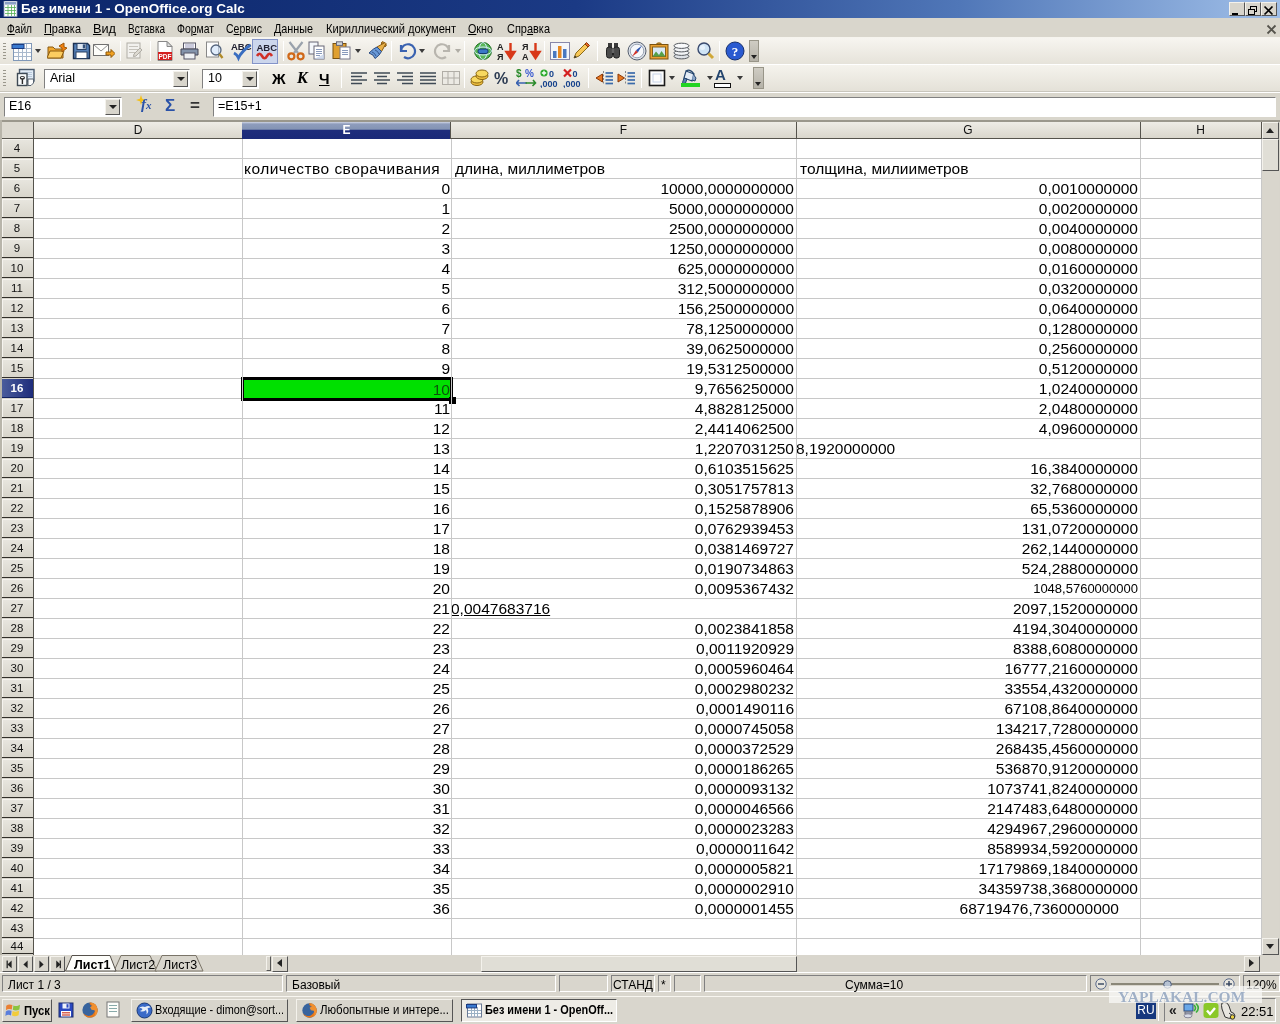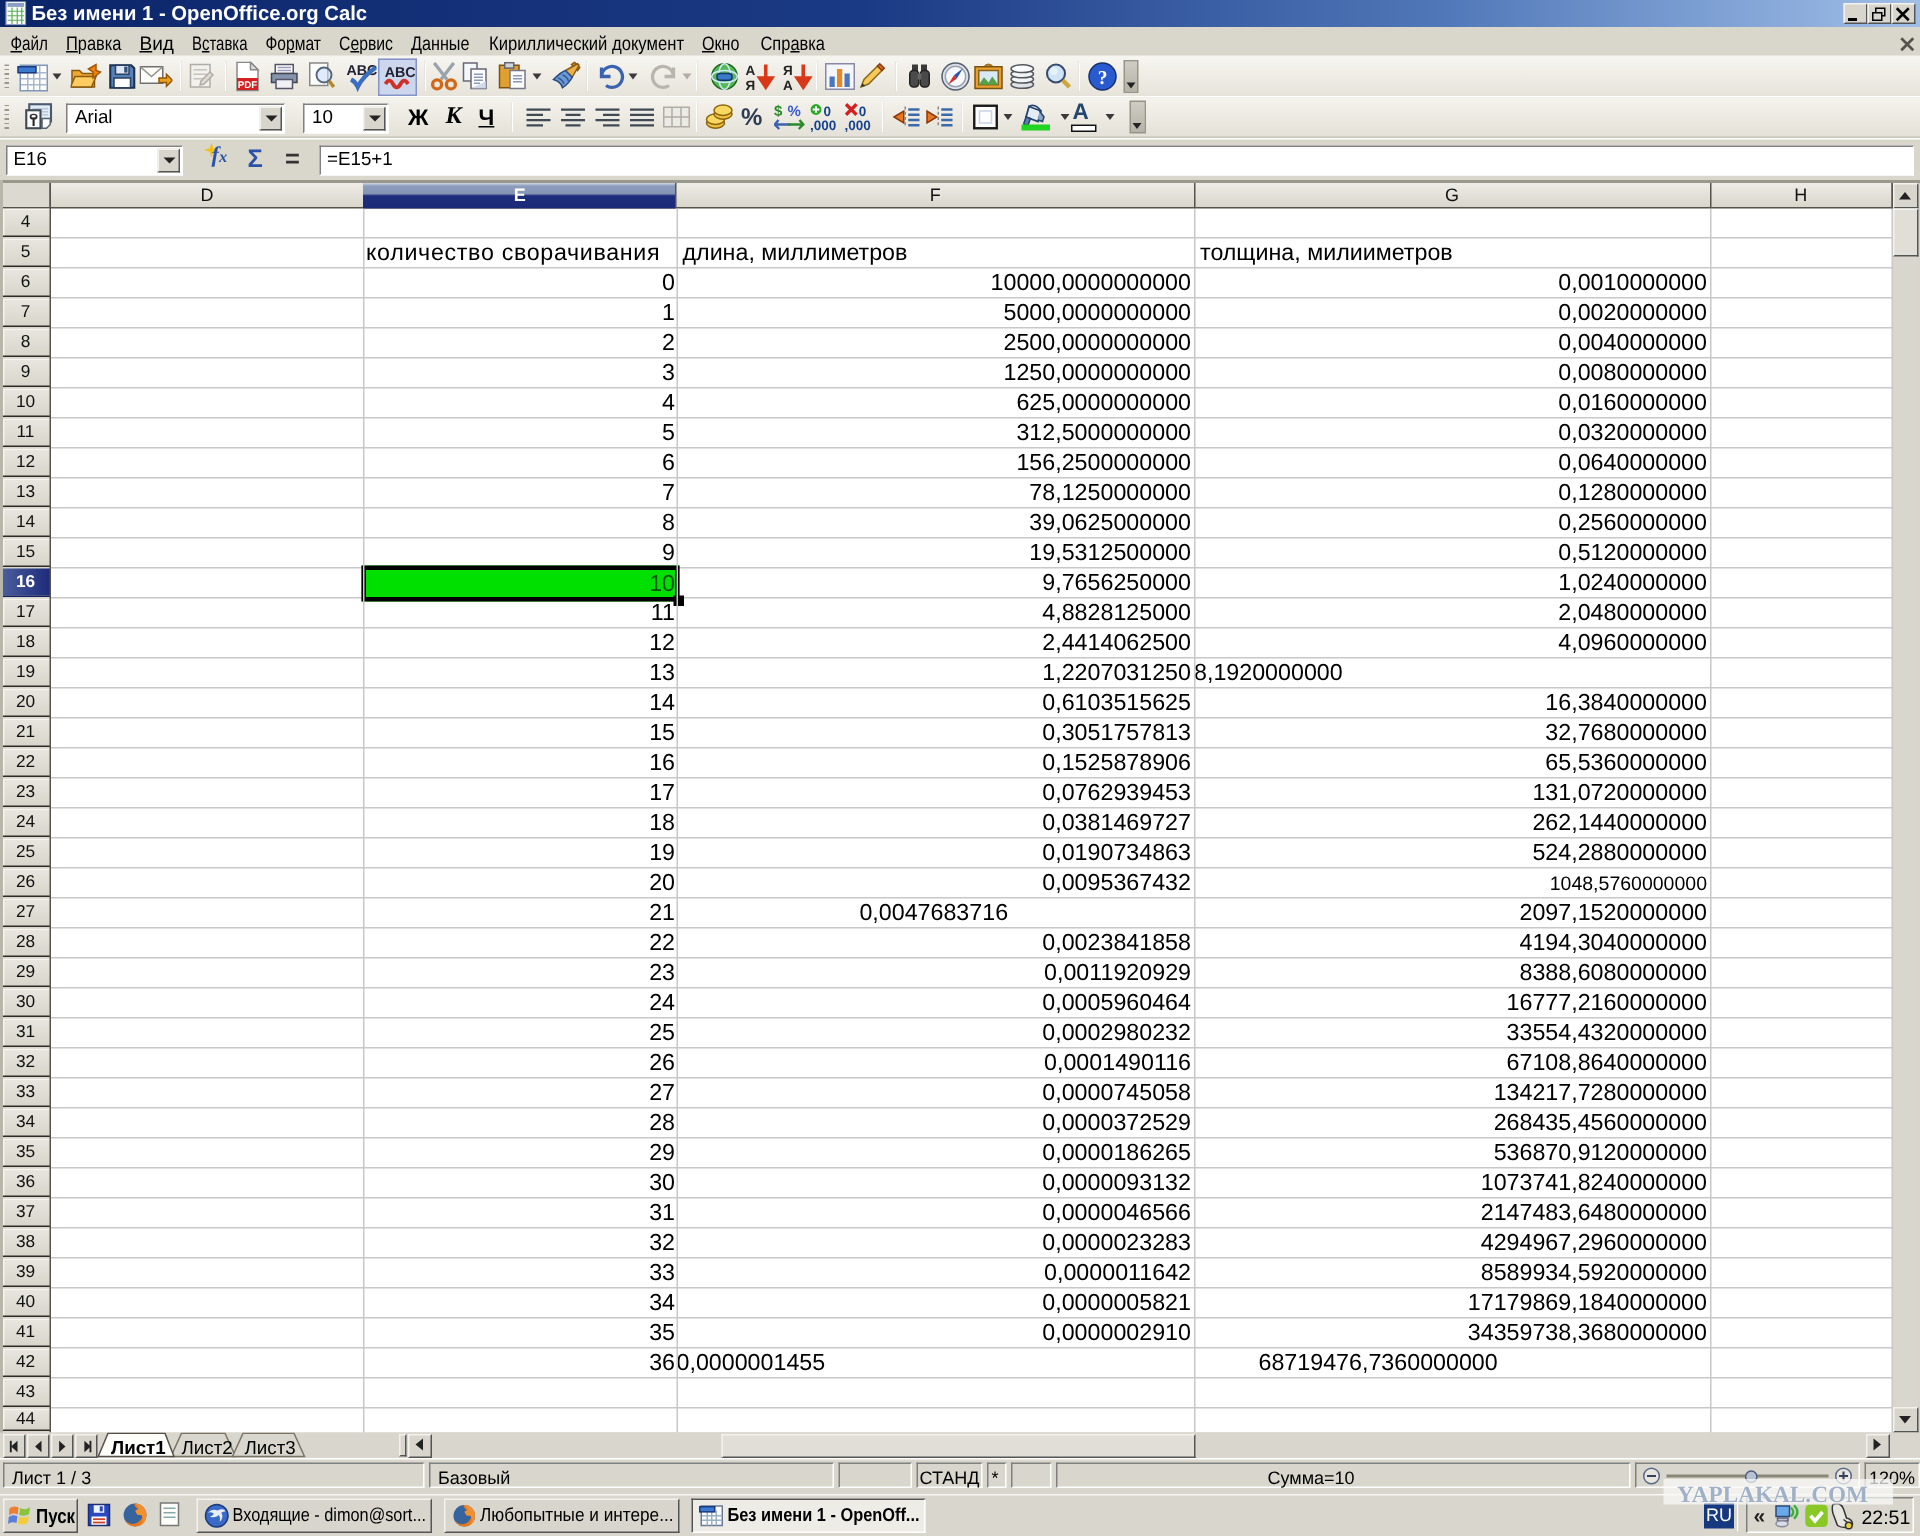--- a/index.html
+++ b/index.html
@@ -523,21 +523,21 @@
 <div class="abs" style="left:2px;top:579px;width:32px;height:19px;background:linear-gradient(180deg,#e8e6df,#d8d5cb);border-bottom:1px solid #2f2d28;box-shadow:inset 1px 1px 0 #f6f4ef;"></div>
 <div class="abs" style="left:2px;top:579px;width:30px;height:19px;line-height:19px;text-align:center;font-size:11.5px;color:#111;">26</div>
 <div class="abs" style="left:34px;top:598px;width:1228px;height:1px;background:#c8c8c8;"></div>
 <div class="abs" style="left:242px;width:208px;text-align:right;top:579px;height:19px;line-height:19px;font-size:15.5px;color:#000;white-space:pre;">20</div>
 <div class="abs" style="left:451px;width:343px;text-align:right;top:579px;height:19px;line-height:19px;font-size:15.5px;color:#000;white-space:pre;">0,0095367432</div>
 <div class="abs" style="left:796px;width:342px;text-align:right;top:579px;height:19px;line-height:19px;font-size:13px;color:#000;white-space:pre;">1048,5760000000</div>
 <div class="abs" style="left:2px;top:599px;width:32px;height:19px;background:linear-gradient(180deg,#e8e6df,#d8d5cb);border-bottom:1px solid #2f2d28;box-shadow:inset 1px 1px 0 #f6f4ef;"></div>
 <div class="abs" style="left:2px;top:599px;width:30px;height:19px;line-height:19px;text-align:center;font-size:11.5px;color:#111;">27</div>
 <div class="abs" style="left:34px;top:618px;width:1228px;height:1px;background:#c8c8c8;"></div>
 <div class="abs" style="left:242px;width:208px;text-align:right;top:599px;height:19px;line-height:19px;font-size:15.5px;color:#000;white-space:pre;">21</div>
-<div class="abs" style="left:451px;width:343px;text-align:center;top:599px;height:19px;line-height:19px;font-size:15.5px;color:#000;white-space:pre;">0,0047683716</div>
+<div class="abs" style="left:451px;width:343px;text-align:left;top:599px;height:19px;line-height:19px;font-size:15.5px;color:#000;white-space:pre;text-decoration:underline;">0,0047683716</div>
 <div class="abs" style="left:796px;width:342px;text-align:right;top:599px;height:19px;line-height:19px;font-size:15.5px;color:#000;white-space:pre;">2097,1520000000</div>
 <div class="abs" style="left:2px;top:619px;width:32px;height:19px;background:linear-gradient(180deg,#e8e6df,#d8d5cb);border-bottom:1px solid #2f2d28;box-shadow:inset 1px 1px 0 #f6f4ef;"></div>
 <div class="abs" style="left:2px;top:619px;width:30px;height:19px;line-height:19px;text-align:center;font-size:11.5px;color:#111;">28</div>
 <div class="abs" style="left:34px;top:638px;width:1228px;height:1px;background:#c8c8c8;"></div>
 <div class="abs" style="left:242px;width:208px;text-align:right;top:619px;height:19px;line-height:19px;font-size:15.5px;color:#000;white-space:pre;">22</div>
 <div class="abs" style="left:451px;width:343px;text-align:right;top:619px;height:19px;line-height:19px;font-size:15.5px;color:#000;white-space:pre;">0,0023841858</div>
 <div class="abs" style="left:796px;width:342px;text-align:right;top:619px;height:19px;line-height:19px;font-size:15.5px;color:#000;white-space:pre;">4194,3040000000</div>
 <div class="abs" style="left:2px;top:639px;width:32px;height:19px;background:linear-gradient(180deg,#e8e6df,#d8d5cb);border-bottom:1px solid #2f2d28;box-shadow:inset 1px 1px 0 #f6f4ef;"></div>
 <div class="abs" style="left:2px;top:639px;width:30px;height:19px;line-height:19px;text-align:center;font-size:11.5px;color:#111;">29</div>
 <div class="abs" style="left:34px;top:658px;width:1228px;height:1px;background:#c8c8c8;"></div>
@@ -613,22 +613,22 @@
 <div class="abs" style="left:2px;top:879px;width:32px;height:19px;background:linear-gradient(180deg,#e8e6df,#d8d5cb);border-bottom:1px solid #2f2d28;box-shadow:inset 1px 1px 0 #f6f4ef;"></div>
 <div class="abs" style="left:2px;top:879px;width:30px;height:19px;line-height:19px;text-align:center;font-size:11.5px;color:#111;">41</div>
 <div class="abs" style="left:34px;top:898px;width:1228px;height:1px;background:#c8c8c8;"></div>
 <div class="abs" style="left:242px;width:208px;text-align:right;top:879px;height:19px;line-height:19px;font-size:15.5px;color:#000;white-space:pre;">35</div>
 <div class="abs" style="left:451px;width:343px;text-align:right;top:879px;height:19px;line-height:19px;font-size:15.5px;color:#000;white-space:pre;">0,0000002910</div>
 <div class="abs" style="left:796px;width:342px;text-align:right;top:879px;height:19px;line-height:19px;font-size:15.5px;color:#000;white-space:pre;">34359738,3680000000</div>
 <div class="abs" style="left:2px;top:899px;width:32px;height:19px;background:linear-gradient(180deg,#e8e6df,#d8d5cb);border-bottom:1px solid #2f2d28;box-shadow:inset 1px 1px 0 #f6f4ef;"></div>
 <div class="abs" style="left:2px;top:899px;width:30px;height:19px;line-height:19px;text-align:center;font-size:11.5px;color:#111;">42</div>
 <div class="abs" style="left:34px;top:918px;width:1228px;height:1px;background:#c8c8c8;"></div>
 <div class="abs" style="left:242px;width:208px;text-align:right;top:899px;height:19px;line-height:19px;font-size:15.5px;color:#000;white-space:pre;">36</div>
-<div class="abs" style="left:451px;width:343px;top:899px;height:19px;line-height:19px;font-size:15.5px;color:#000;white-space:pre;">0,0000001455</div>
-<div class="abs" style="left:796px;width:342px;top:899px;height:19px;line-height:19px;font-size:15.5px;color:#000;white-space:pre;padding-left:43px;">68719476,7360000000</div>
+<div class="abs" style="left:451px;width:343px;text-align:right;top:899px;height:19px;line-height:19px;font-size:15.5px;color:#000;white-space:pre;">0,0000001455</div>
+<div class="abs" style="left:777px;width:342px;text-align:right;top:899px;height:19px;line-height:19px;font-size:15.5px;color:#000;white-space:pre;">68719476,7360000000</div>
 <div class="abs" style="left:2px;top:919px;width:32px;height:19px;background:linear-gradient(180deg,#e8e6df,#d8d5cb);border-bottom:1px solid #2f2d28;box-shadow:inset 1px 1px 0 #f6f4ef;"></div>
 <div class="abs" style="left:2px;top:919px;width:30px;height:19px;line-height:19px;text-align:center;font-size:11.5px;color:#111;">43</div>
 <div class="abs" style="left:34px;top:938px;width:1228px;height:1px;background:#c8c8c8;"></div>
 <div class="abs" style="left:2px;top:939px;width:32px;height:15px;background:linear-gradient(180deg,#e8e6df,#d8d5cb);border-bottom:1px solid #2f2d28;box-shadow:inset 1px 1px 0 #f6f4ef;"></div>
 <div class="abs" style="left:2px;top:939px;width:30px;height:15px;line-height:15px;text-align:center;font-size:11.5px;color:#111;">44</div>
 <div class="abs" style="left:242px;top:139px;width:1px;height:816px;background:#c8c8c8;"></div>
 <div class="abs" style="left:451px;top:139px;width:1px;height:816px;background:#c8c8c8;"></div>
 <div class="abs" style="left:796px;top:139px;width:1px;height:816px;background:#c8c8c8;"></div>
 <div class="abs" style="left:1140px;top:139px;width:1px;height:816px;background:#c8c8c8;"></div>
 <div class="abs" style="left:1261px;top:139px;width:1px;height:816px;background:#c8c8c8;"></div>

